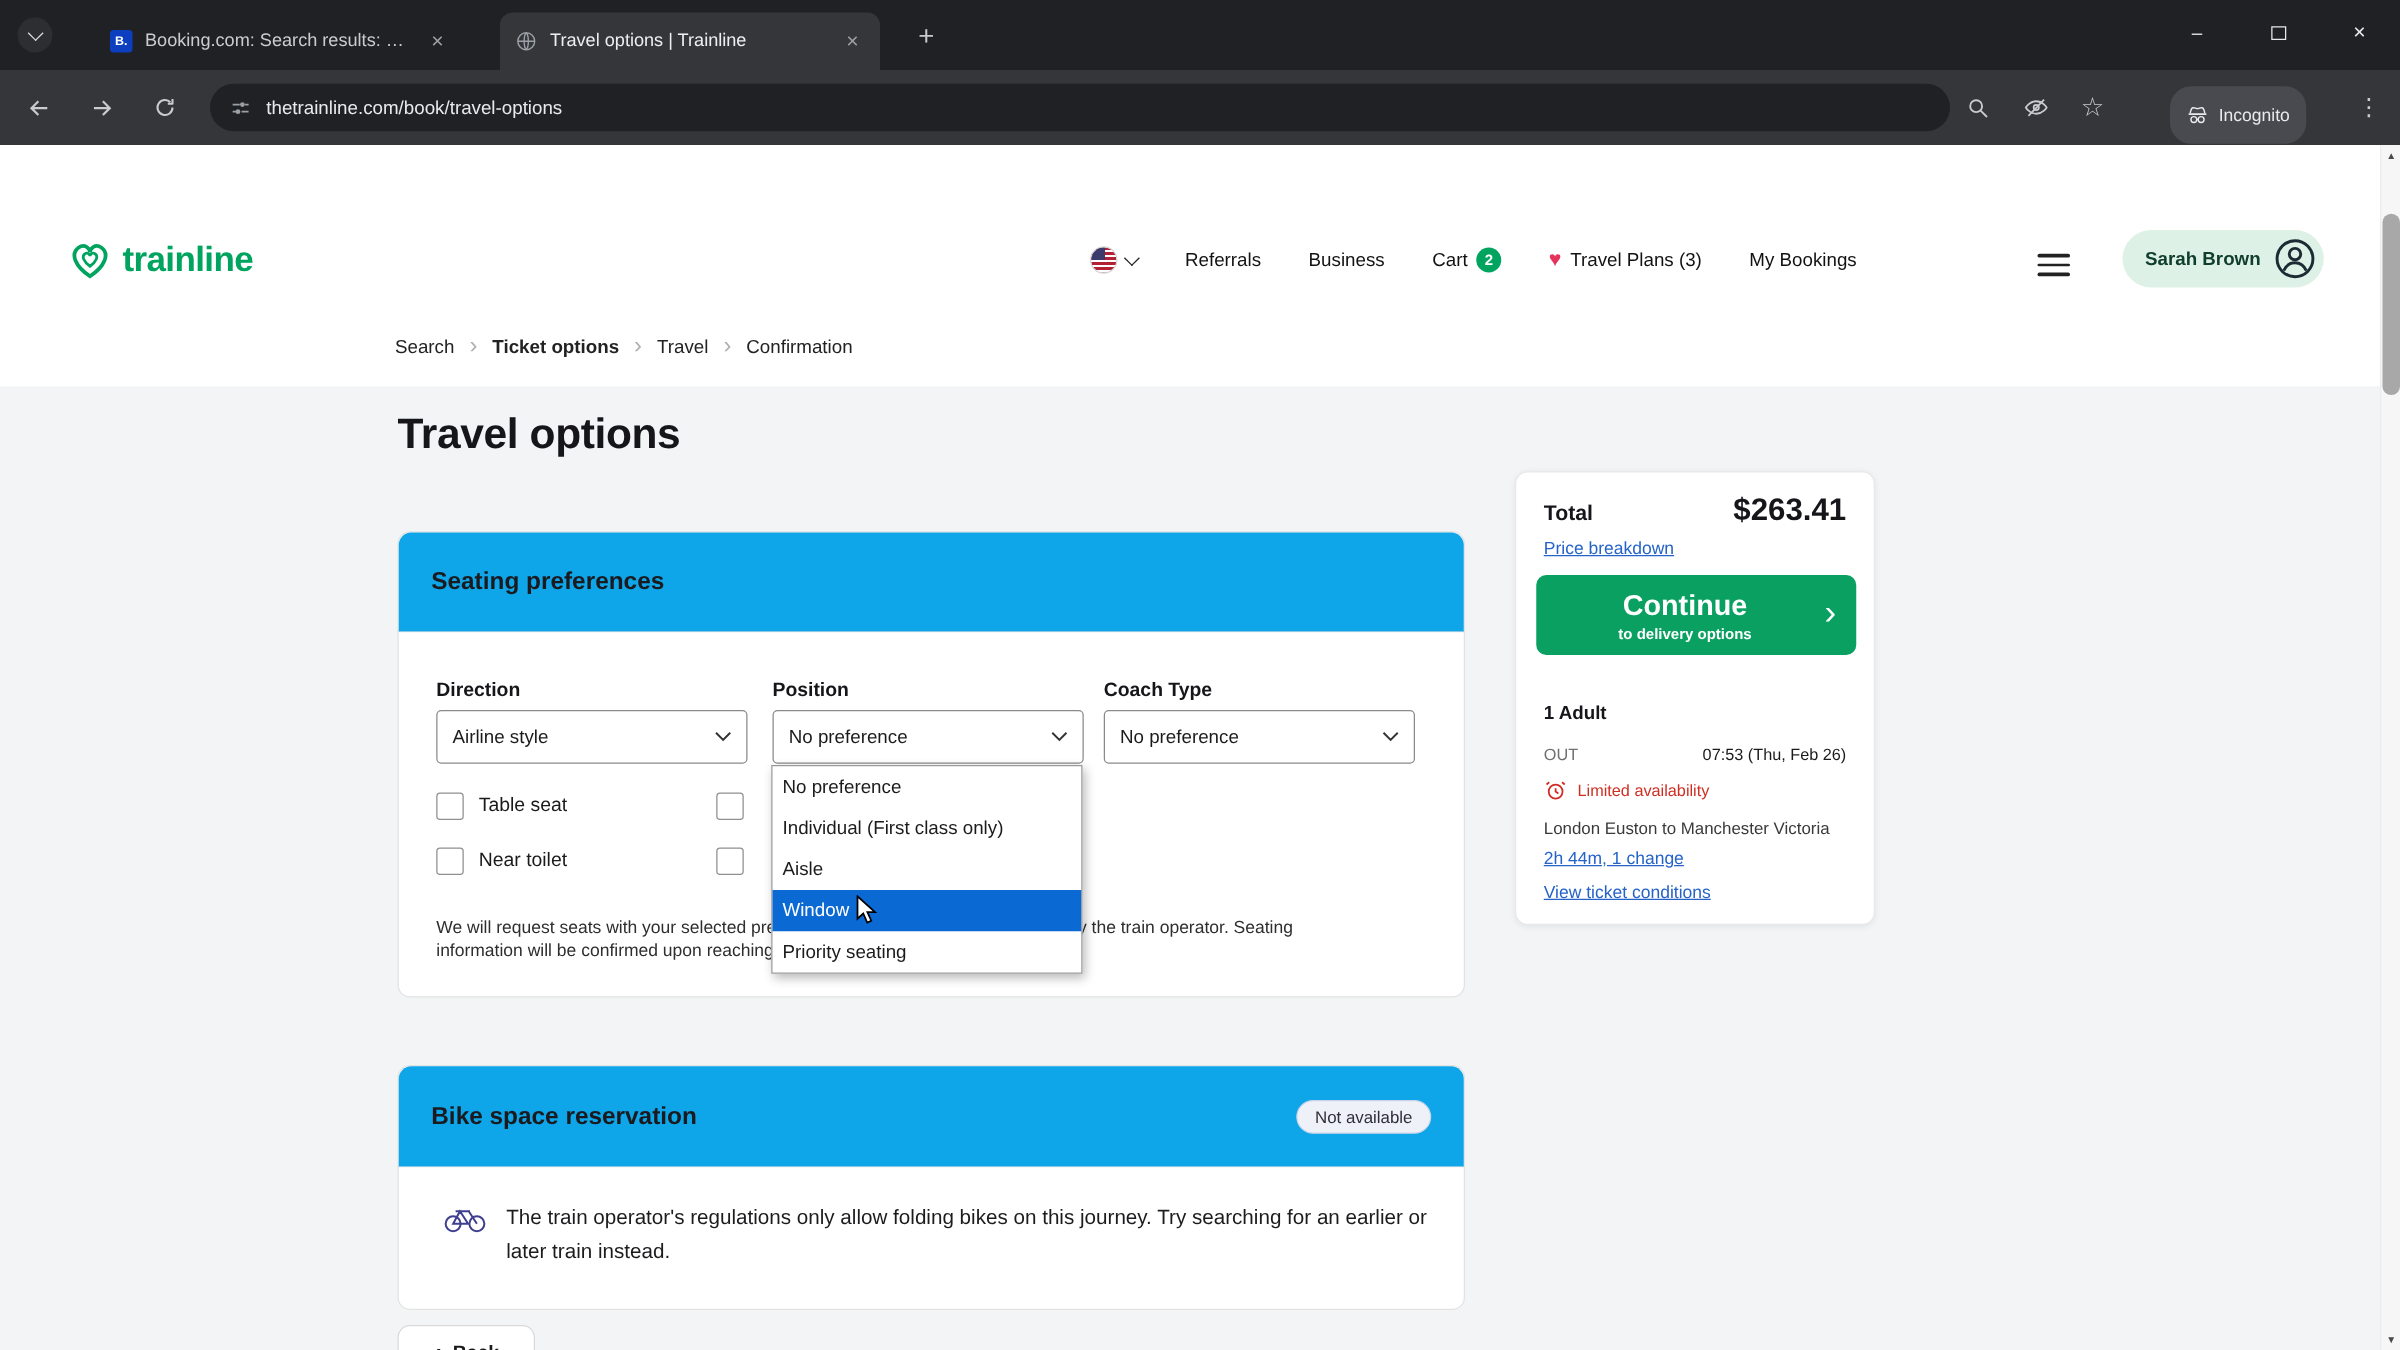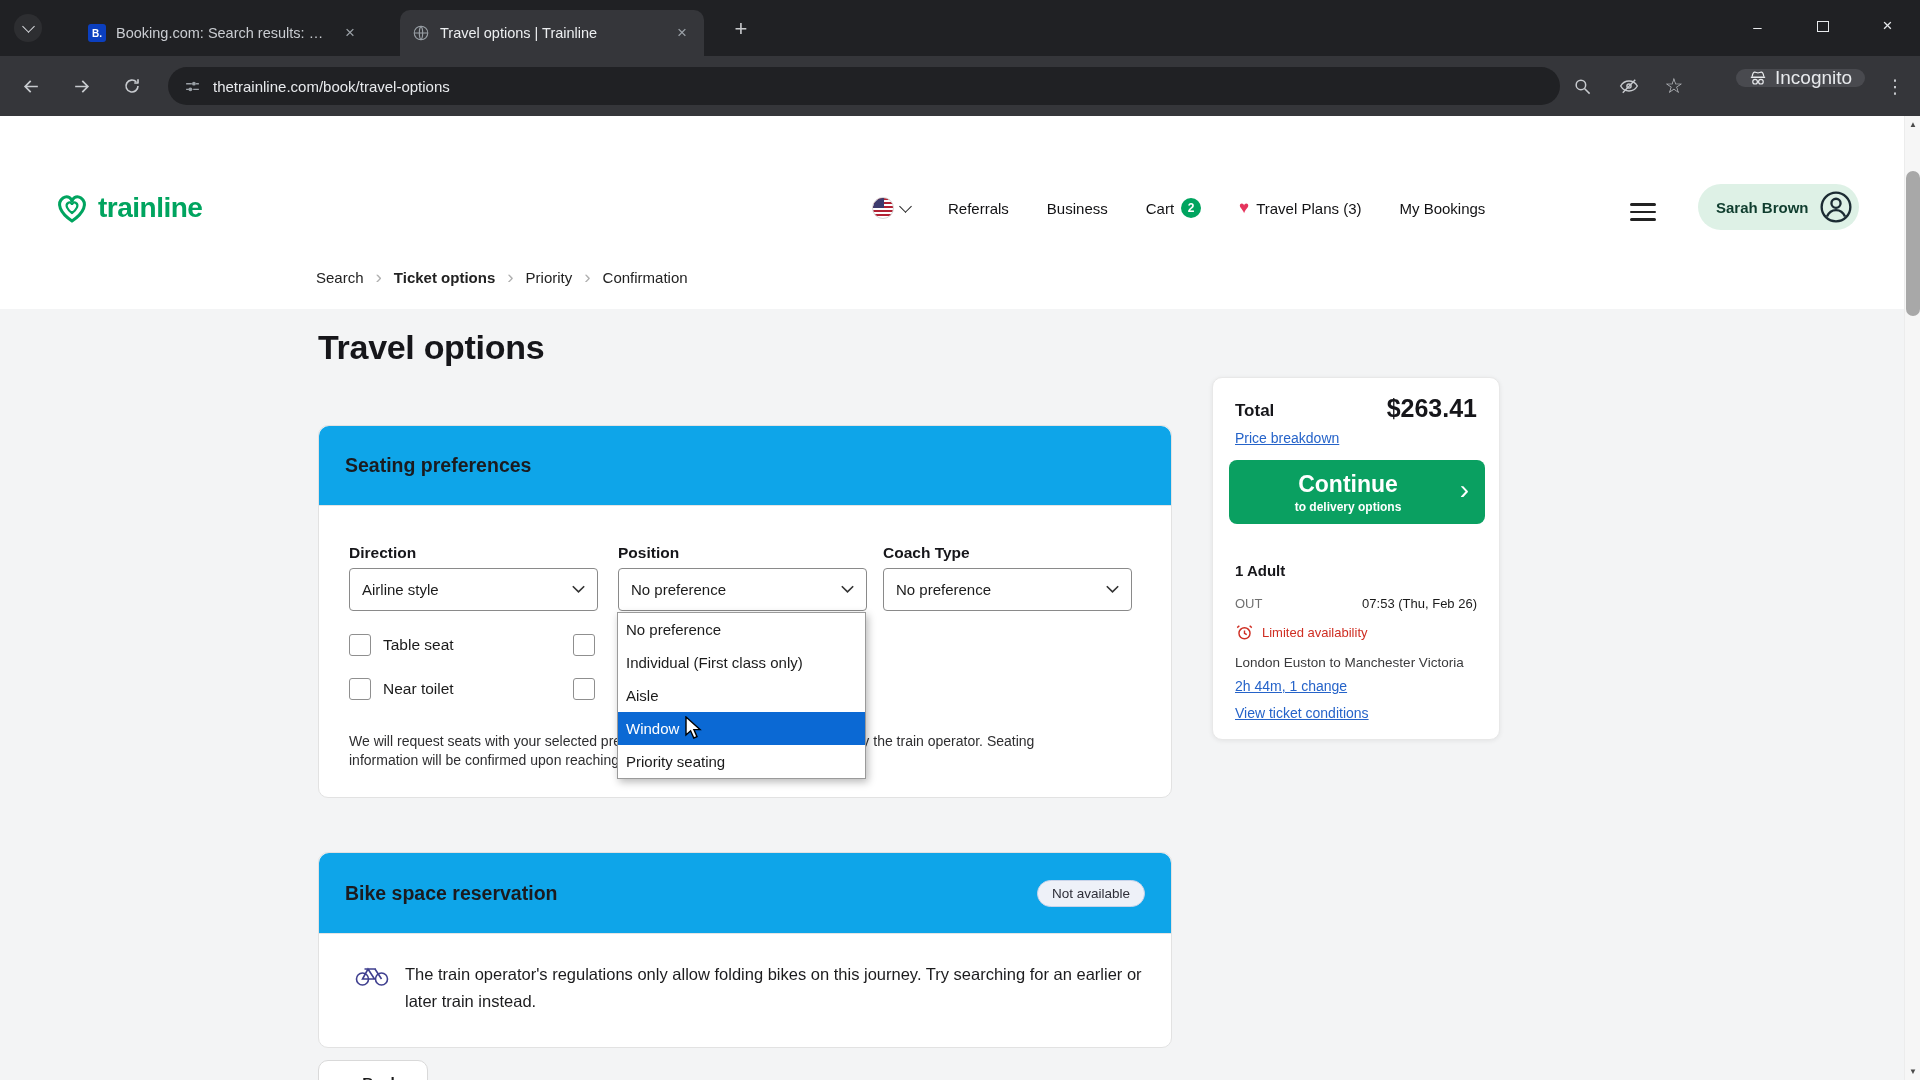--- a/index.html
+++ b/index.html
@@ -24,22 +24,22 @@
     display:flex; align-items:center; justify-content:center; }
   .winbtn { position:absolute; top:0; width:65px; height:52px; display:flex; align-items:center; justify-content:center; color:#e8eaed; font-size:15px; }
   .winbtn.min { right:130px; } .winbtn.max { right:65px; } .winbtn.closew { right:0; font-size:17px; }
   .maxbox { width:12px; height:11px; border:1.5px solid #e8eaed; display:inline-block; }
 
   .toolbar { position:absolute; top:56px; left:0; width:100%; height:60px; background:#35363a; }
   .tbtn { position:absolute; top:12px; width:36px; height:36px; display:flex; align-items:center; justify-content:center;
     color:#c8cbcf; font-size:20px; border-radius:50%; }
   .urlbar { position:absolute; left:168px; top:11px; width:1392px; height:38px; background:#202124; border-radius:19px;
     display:flex; align-items:center; padding:0 16px; gap:12px; color:#e8eaed; font-size:15px; }
-  .incog { position:absolute; left:1736px; top:13px; height:18px; padding:0 13px; background:#494a4f; border-radius:17px;
-    display:flex; align-items:center; gap:8px; color:#e8eaed; font-size:19px; }
+  .incog { position:absolute; left:1736px; top:13px; height:46px; padding:0 13px; background:#494a4f; border-radius:17px;
+    display:flex; align-items:center; gap:8px; color:#e8eaed; font-size:14px; }
 
   
   .page { position:absolute; top:116px; left:0; right:0; bottom:0; background:#f3f4f5; overflow:hidden; }
   .site-header { position:absolute; top:0; left:0; right:0; height:193px; background:#fff; }
   .logo { position:absolute; left:54px; top:66px; height:52px; display:flex; align-items:center; gap:8px; }
   .logo-text { font-size:28px; font-weight:700; color:#00a45f; letter-spacing:-0.5px; }
   .main-nav { position:absolute; left:872px; top:66px; height:52px; display:flex; align-items:center; gap:38px;
     font-size:15px; color:#121214; }
   .nav-item { display:flex; align-items:center; gap:7px; }
   .flag { width:22px; height:22px; border-radius:50%; overflow:hidden; position:relative;
@@ -246,21 +246,21 @@
         <circle cx="16" cy="12.5" r="4.3" fill="none" stroke="#1c2b33" stroke-width="2.2"></circle>
         <path d="M7.5 25c2-4.5 5-6 8.5-6s6.5 1.5 8.5 6" fill="none" stroke="#1c2b33" stroke-width="2.2"></path>
       </svg>
     </div>
 
     <div class="breadcrumb">
       <span>Search</span>
       <span class="sep">›</span>
       <span class="current">Ticket options</span>
       <span class="sep">›</span>
-      <span>Priority</span>
+      <span>Travel</span>
       <span class="sep">›</span>
       <span>Confirmation</span>
     </div>
   </div>
 
   <h1 class="page-title">Travel options</h1>
 
   <div class="card seating-card">
     <div class="card-header">
       <span class="card-title">Seating preferences</span>

